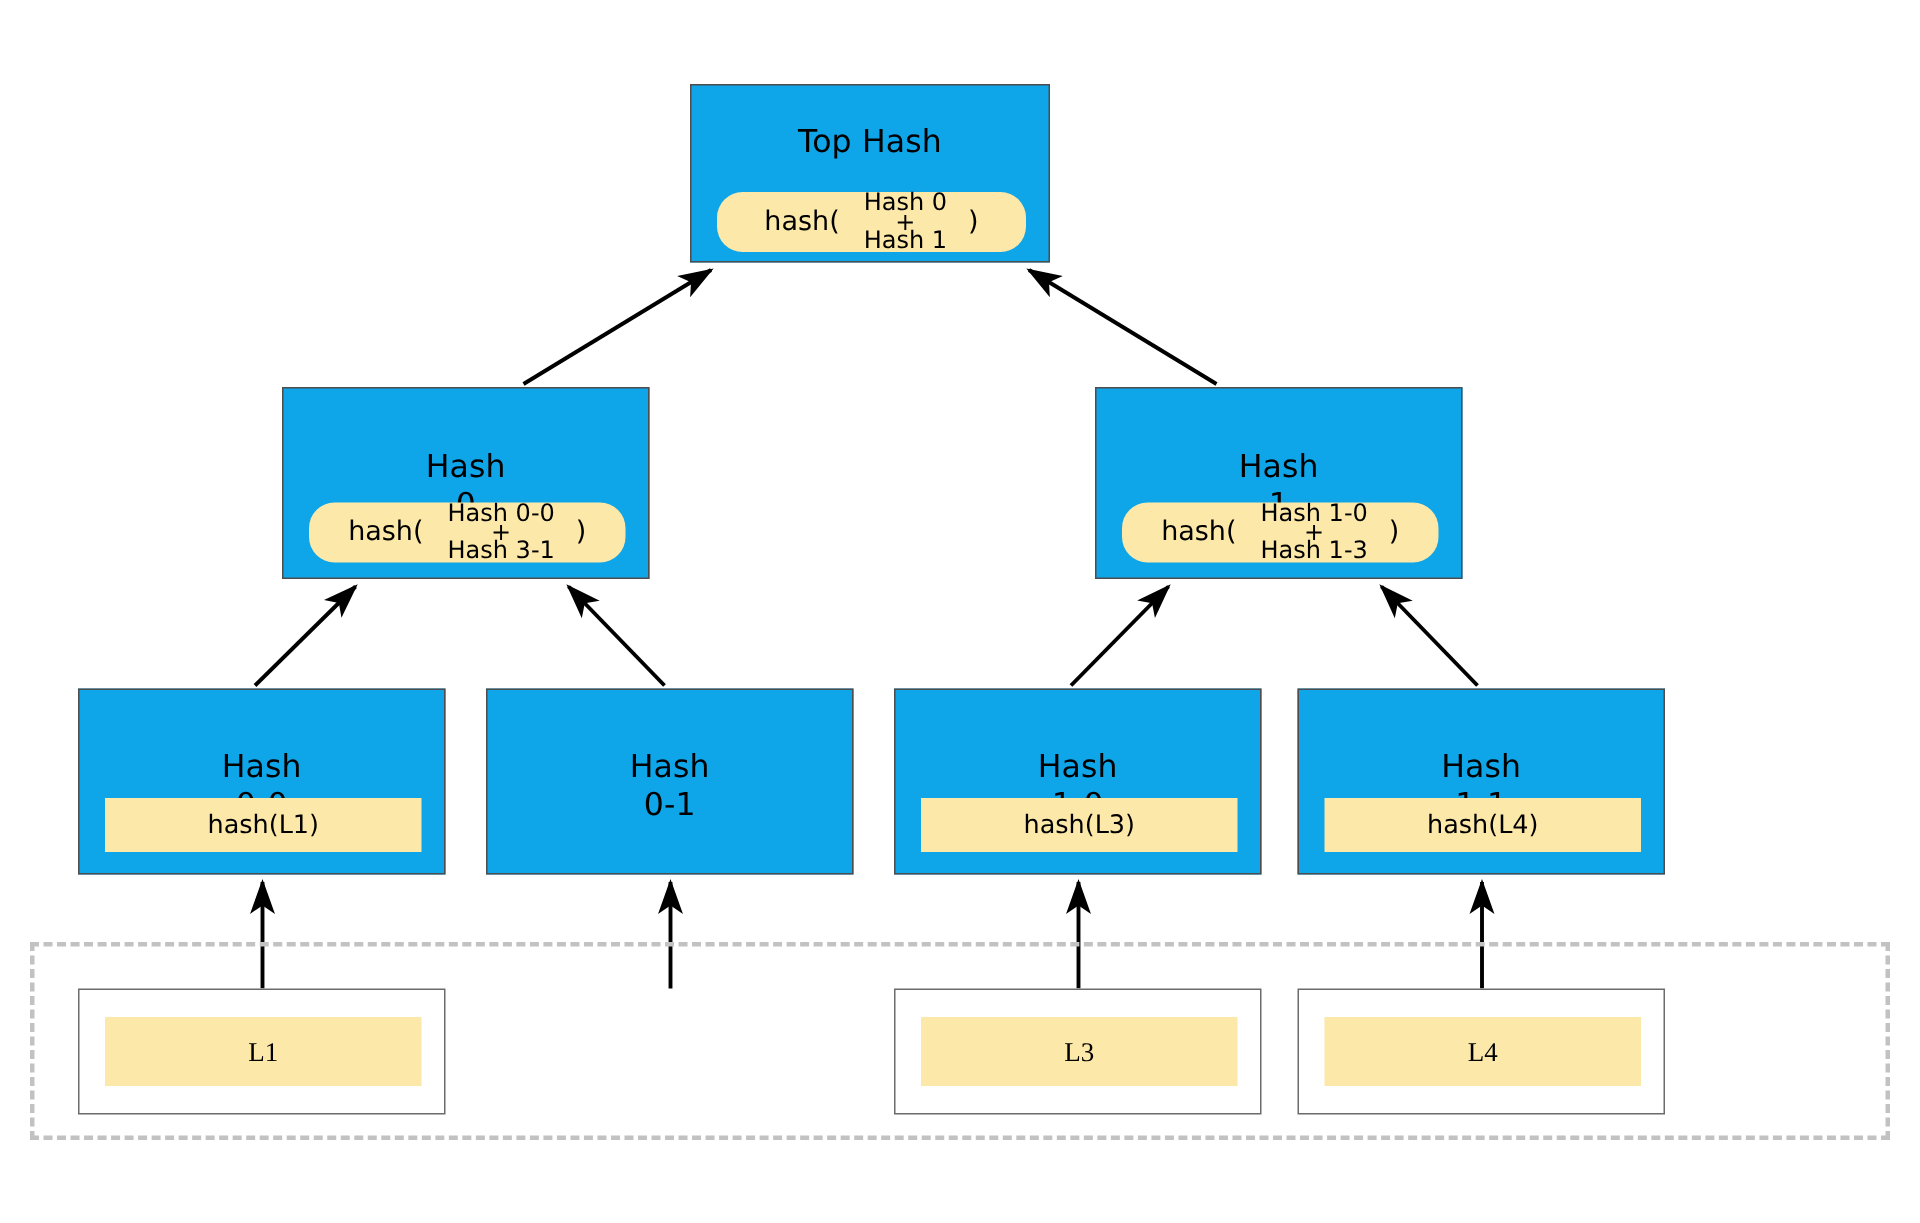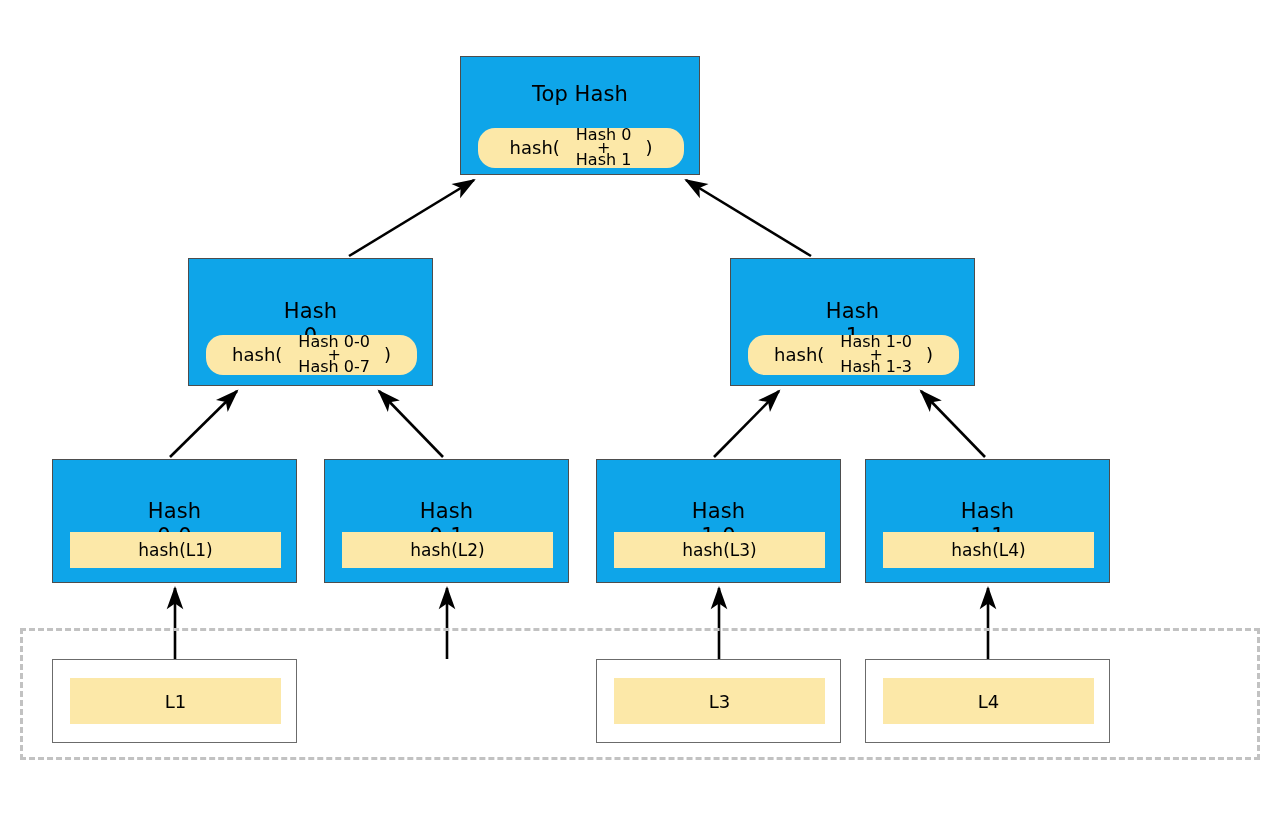--- a/index.html
+++ b/index.html
@@ -140,20 +140,21 @@
   #block-l2 { left: 324px; }
   #block-l3 { left: 596px; }
   #block-l4 { left: 865px; }
   .block .bar {
     position: absolute;
     left: 17px;
     top: 18px;
     width: 211px;
     height: 46px;
     font-size: 18px;
+    font-family: Liberation Serif, serif;
   }
 </style>
 </head>
 <body>
 
 <div id="canvas">
 
   <svg id="arrow-layer" viewBox="0 0 1280 815">
     <defs>
       <marker id="ah" markerWidth="10" markerHeight="10" refX="8.6" refY="3.4" orient="auto" markerUnits="strokeWidth">
@@ -195,21 +196,21 @@
   <div class="node node-l1" id="node-h0">
     <div class="node-title">
       <span>Hash</span>
       <span class="ln2">0</span>
     </div>
     <div class="bar hashexpr">
       <span class="fn">hash(</span>
       <span class="args">
         <span>Hash 0-0</span>
         <span>+</span>
-        <span>Hash 0-7</span>
+        <span>Hash 3-1</span>
       </span>
       <span class="paren-r">)</span>
     </div>
   </div>
 
   <div class="node node-l1" id="node-h1">
     <div class="node-title">
       <span>Hash</span>
       <span class="ln2">1</span>
     </div>
@@ -230,21 +231,20 @@
       <span class="ln2">0-0</span>
     </div>
     <div class="bar bar-simple">hash(L1)</div>
   </div>
 
   <div class="node node-l2" id="node-h01">
     <div class="node-title">
       <span>Hash</span>
       <span class="ln2">0-1</span>
     </div>
-    <div class="bar bar-simple">hash(L2)</div>
   </div>
 
   <div class="node node-l2" id="node-h10">
     <div class="node-title">
       <span>Hash</span>
       <span class="ln2">1-0</span>
     </div>
     <div class="bar bar-simple">hash(L3)</div>
   </div>
 

